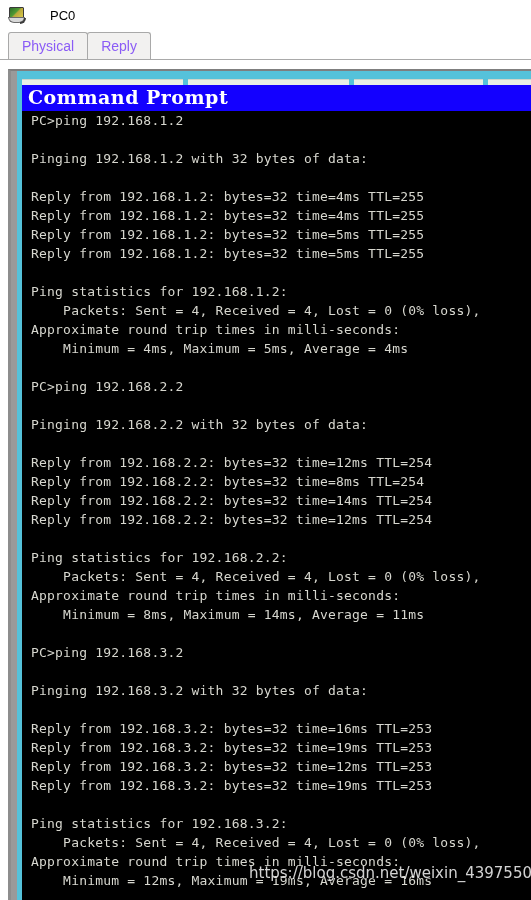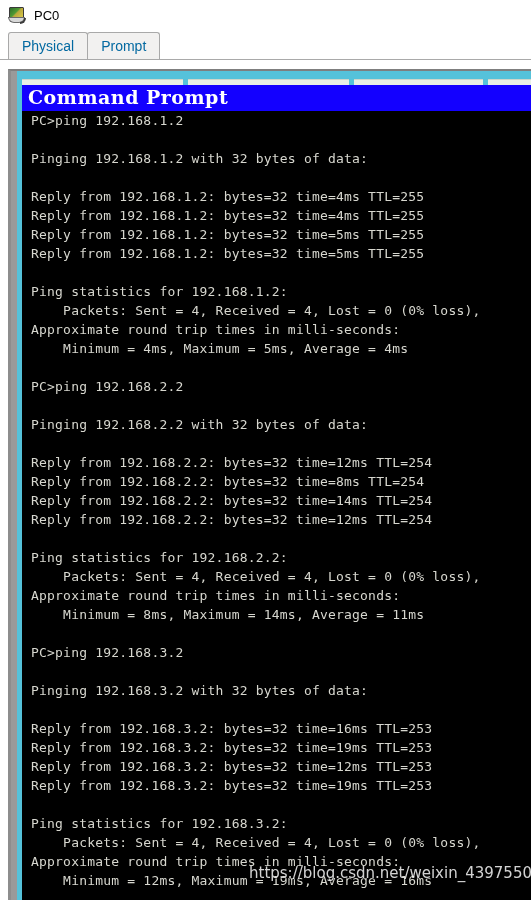--- a/index.html
+++ b/index.html
@@ -45,38 +45,39 @@
     position: absolute;
     left: 14px; top: 13px;
     width: 6px; height: 6px;
     border-bottom: 2px solid #3a3a3a;
     border-right: 2px solid #3a3a3a;
     border-radius: 0 0 6px 0;
   }
   .win-title {
     font-size: 13px;
     color: #000000;
+    margin-left: 16px;
   }
 
   
   .tabstrip {
     height: 30px;
     position: relative;
     display: flex;
     align-items: flex-end;
     padding-left: 8px;
     background: #ffffff;
     border-bottom: 1px solid #a9a9a9;
   }
   .tab {
     height: 27px;
     line-height: 26px;
     padding: 0 13px;
     font-size: 14px;
-    color: #0369a1;
+    color: #8b5cf6;
     background: #f2f1f0;
     border: 1px solid #a9a9a9;
     border-bottom: none;
     border-radius: 3px 3px 0 0;
     margin-right: -1px;
     position: relative;
     white-space: nowrap;
   }
   .tab.active {
     background: #ffffff;
@@ -204,21 +205,21 @@
   <div class="pc-icon">
     <div class="screen"></div>
     <div class="stand"></div>
     <div class="cable"></div>
   </div>
   <div class="win-title">PC0</div>
 </div>
 
 <div class="tabstrip">
   <div class="tab">Physical</div>
-  <div class="tab">Prompt</div>
+  <div class="tab">Reply</div>
 </div>
 
 <div class="panel">
   <div class="term-frame">
     <div class="term-inner">
 
       <div class="cyan-strip">
         <div class="mini-tab" style="left:5px;width:161px;"></div>
         <div class="mini-tab" style="left:171px;width:161px;"></div>
         <div class="mini-tab" style="left:337px;width:129px;"></div>

